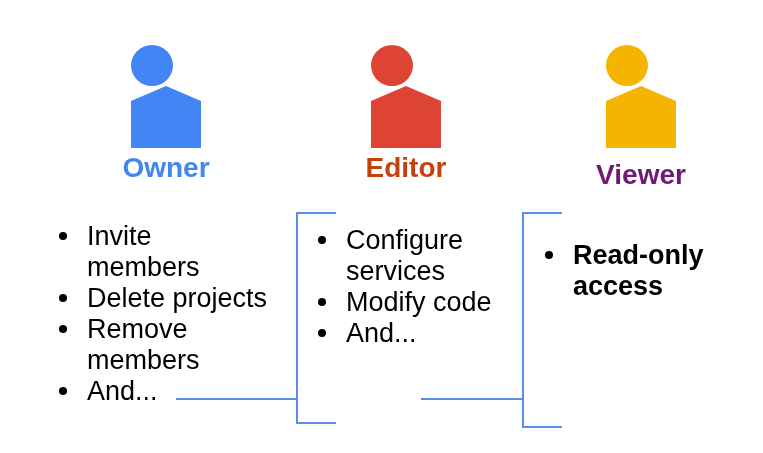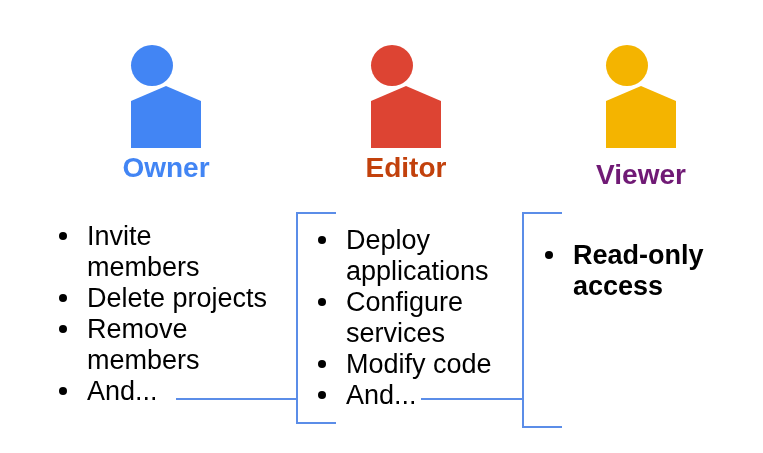--- a/index.html
+++ b/index.html
@@ -125,24 +125,20 @@
     </div>
     <div class="perm-item">
       <span class="bullet-dot" style="background-color: rgb(0, 0, 0);"></span>
       <span class="perm-text">And...</span>
     </div>
   </div>
 
   <div class="perm-list editor">
     <div class="perm-item">
       <span class="bullet-dot" style="background-color: rgb(0, 0, 0);"></span>
-      <span class="perm-text">Deploy applications</span>
-    </div>
-    <div class="perm-item">
-      <span class="bullet-dot" style="background-color: rgb(0, 0, 0);"></span>
       <span class="perm-text">Configure services</span>
     </div>
     <div class="perm-item">
       <span class="bullet-dot" style="background-color: rgb(0, 0, 0);"></span>
       <span class="perm-text">Modify code</span>
     </div>
     <div class="perm-item">
       <span class="bullet-dot" style="background-color: rgb(0, 0, 0);"></span>
       <span class="perm-text">And...</span>
     </div>

